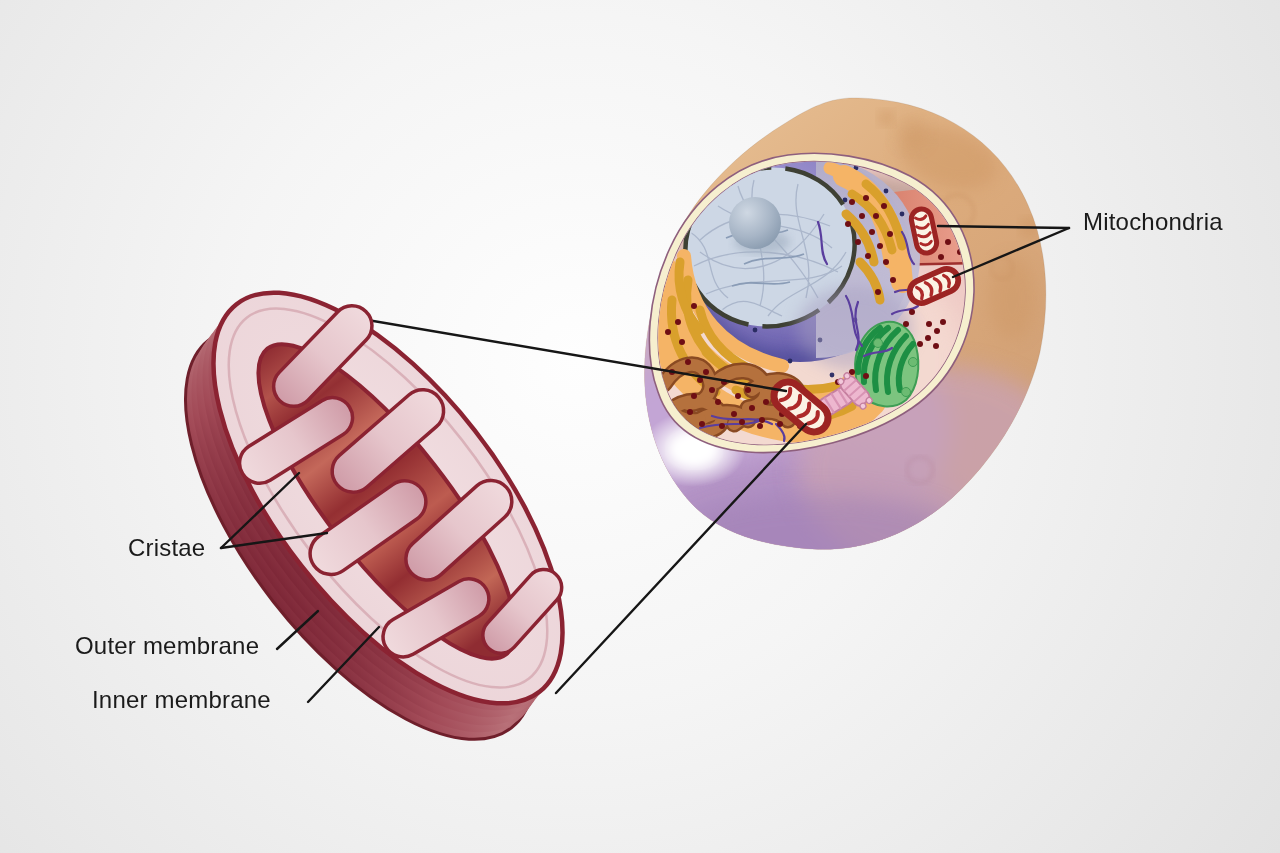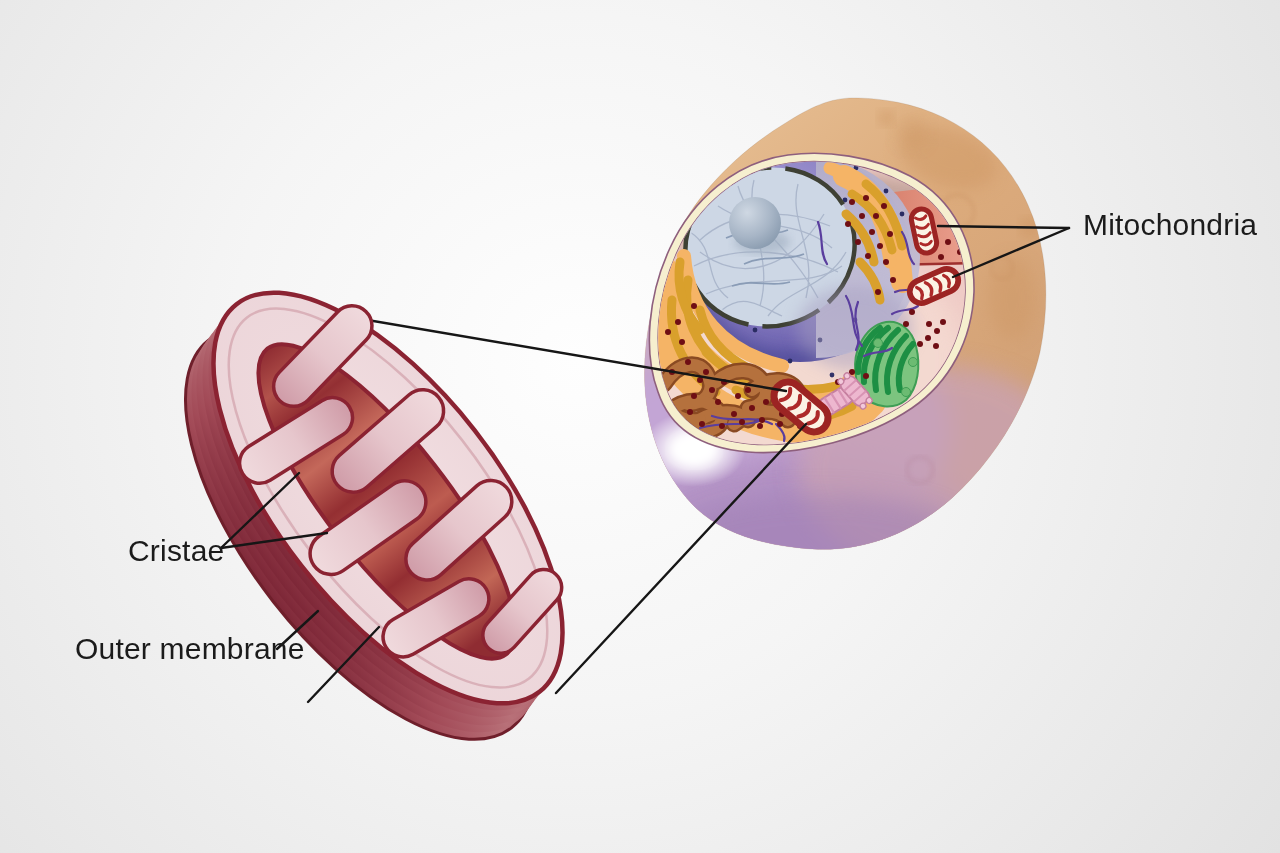--- a/index.html
+++ b/index.html
@@ -6,21 +6,21 @@
   body{
     width:1280px;height:853px;overflow:hidden;
     font-family:"Liberation Sans","DejaVu Sans",sans-serif;
   }
   .stage{
     position:relative;width:1280px;height:853px;
     background:radial-gradient(circle at 45% 42%, #fefefe 0%, #f5f5f5 40%, #e9e9e9 78%, #e2e2e2 100%);
   }
   .stage svg{position:absolute;left:0;top:0;}
   .label{
-    position:absolute;font-size:30px;line-height:1;color:#1b1b1b;
+    position:absolute;font-size:24px;line-height:1;color:#1b1b1b;
     white-space:nowrap;letter-spacing:0.2px;
   }
   #lbl-mitochondria{left:1083px;top:210px;}
   #lbl-cristae{left:128px;top:536px;text-align:right;}
   #lbl-outer{left:75px;top:634px;}
   #lbl-inner{left:92px;top:688px;}
 </style>
 </head>
 <body>
 
@@ -420,13 +420,14 @@
     <line x1="221" y1="548" x2="299" y2="473"></line>
     <line x1="221" y1="548" x2="327" y2="533"></line>
     <line x1="277" y1="649" x2="318" y2="611"></line>
     <line x1="308" y1="702" x2="379" y2="627"></line>
   </g>
 </svg>
 
 <div class="label" id="lbl-mitochondria">Mitochondria</div>
 <div class="label" id="lbl-cristae">Cristae</div>
 <div class="label" id="lbl-outer">Outer membrane</div>
+<div class="label" id="lbl-inner">Inner membrane</div>
 </div>
 
 </body></html>

